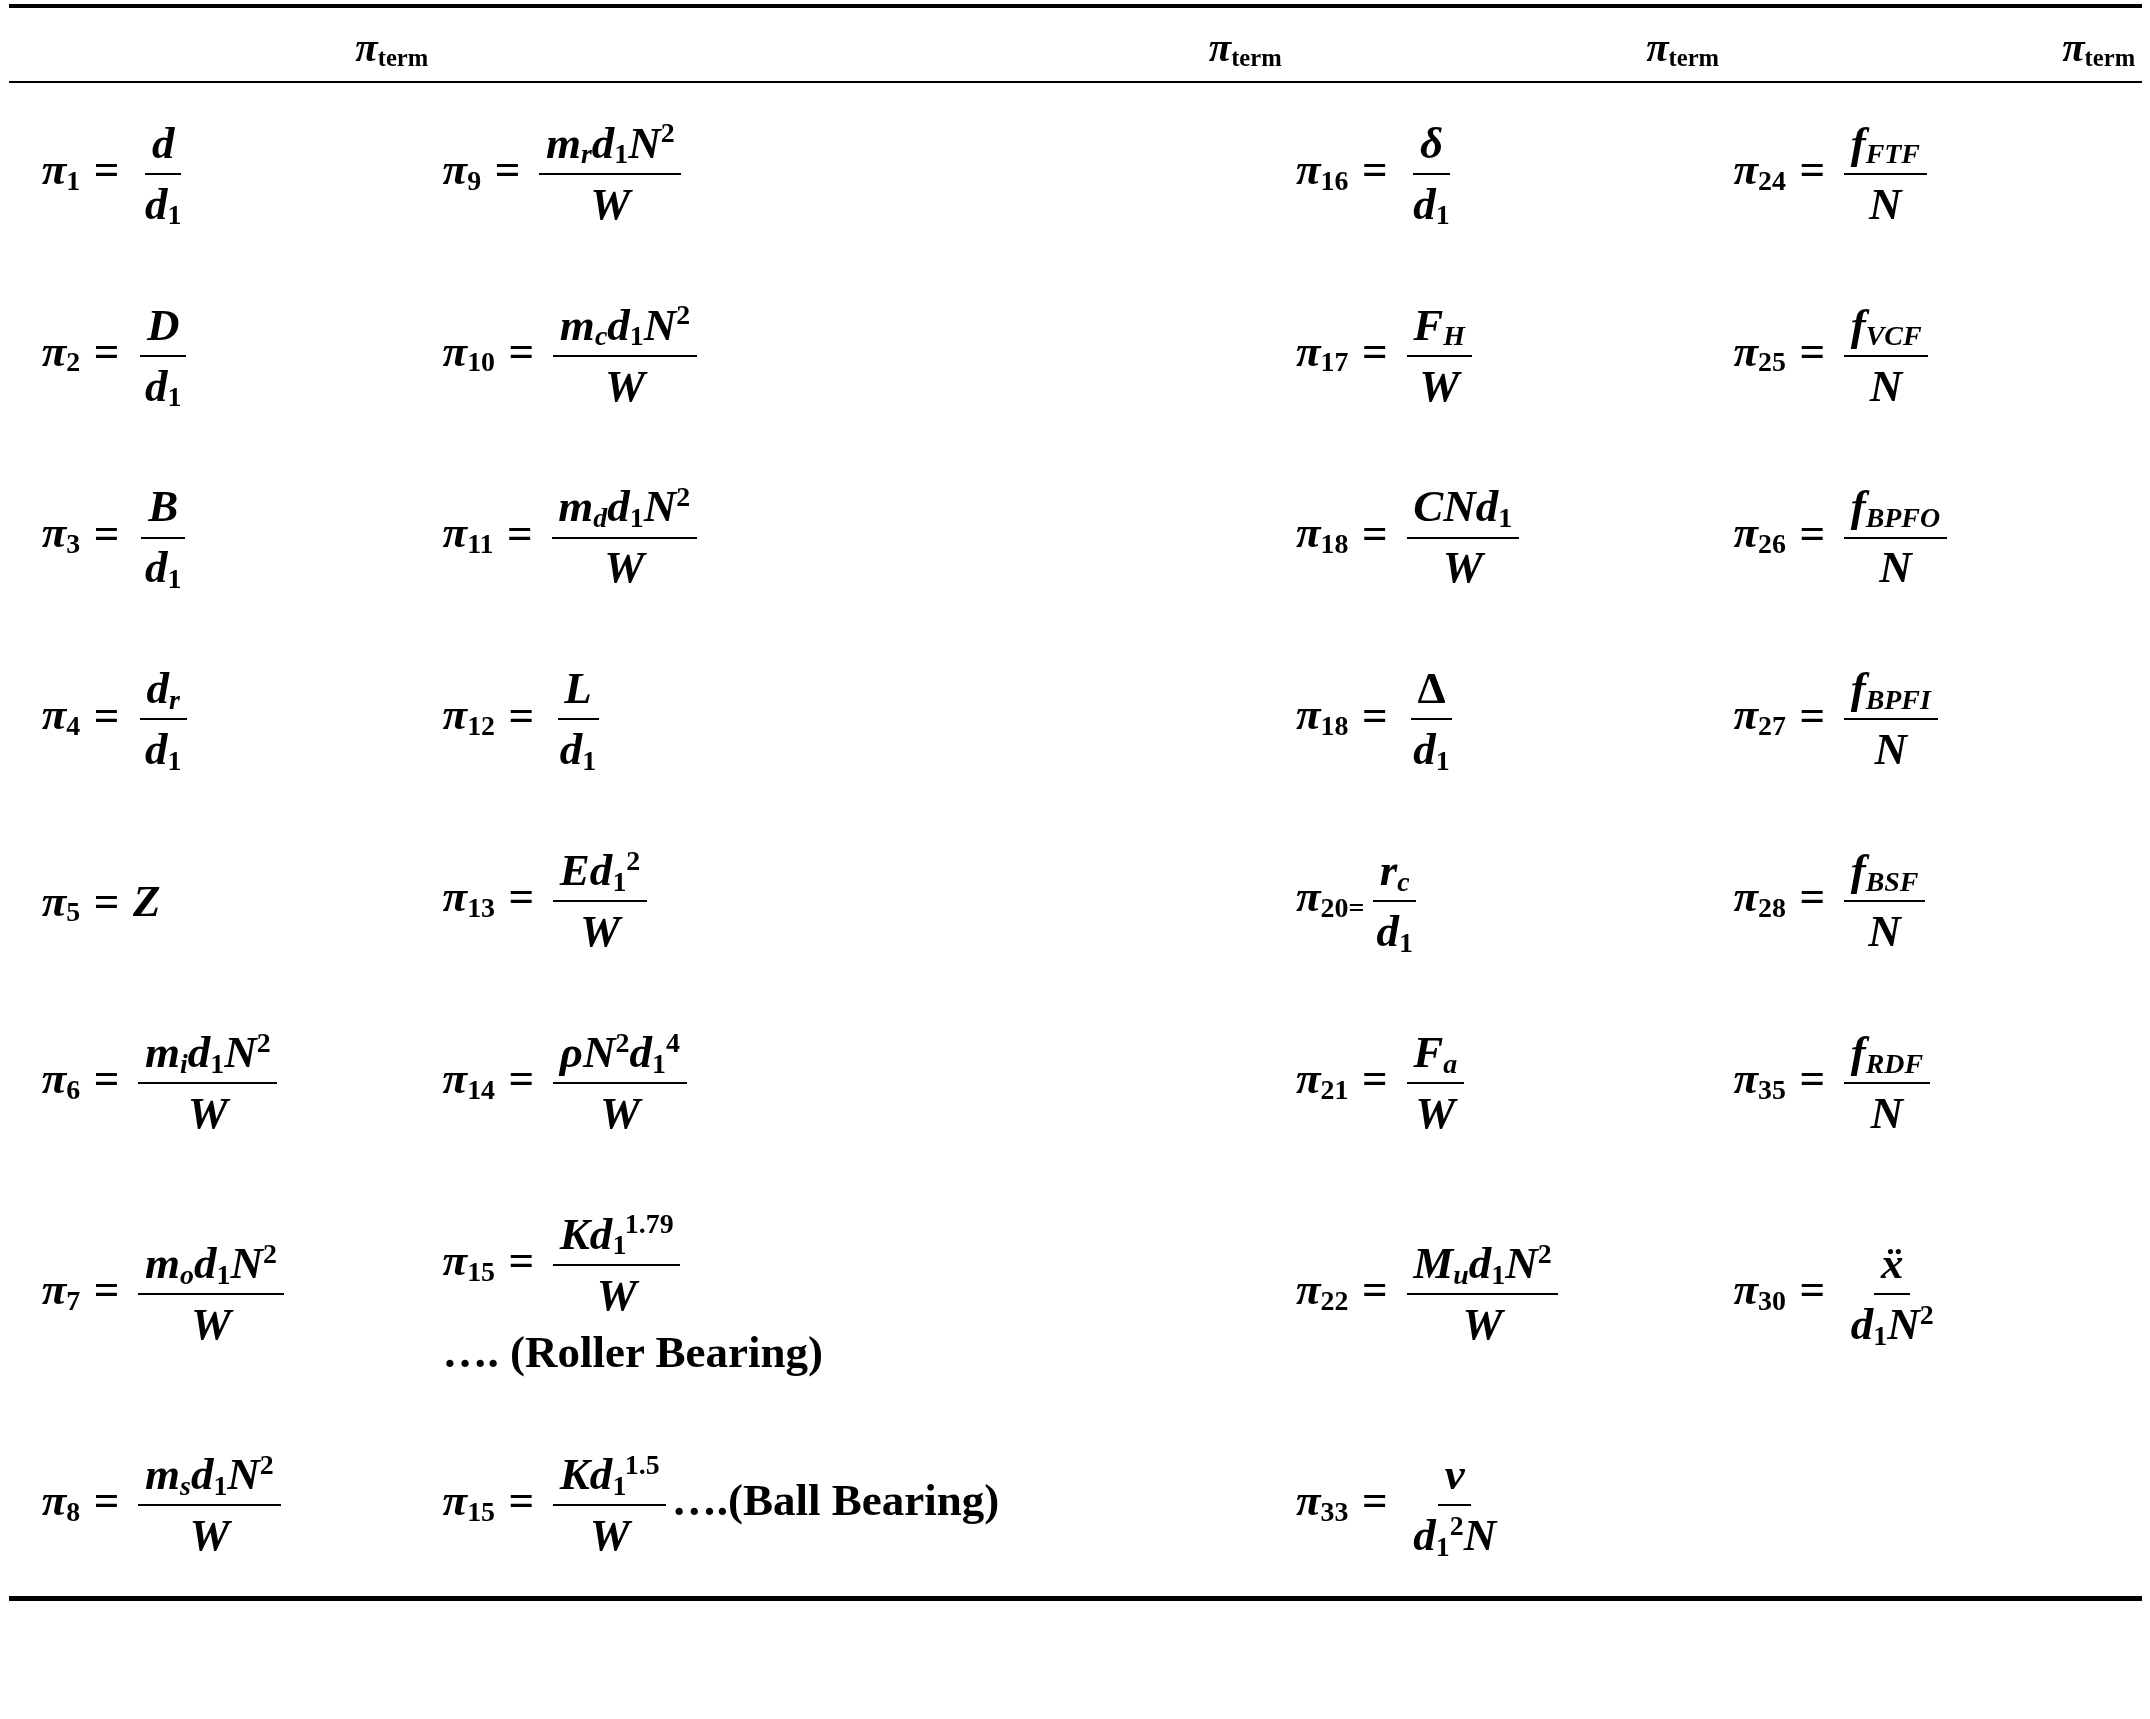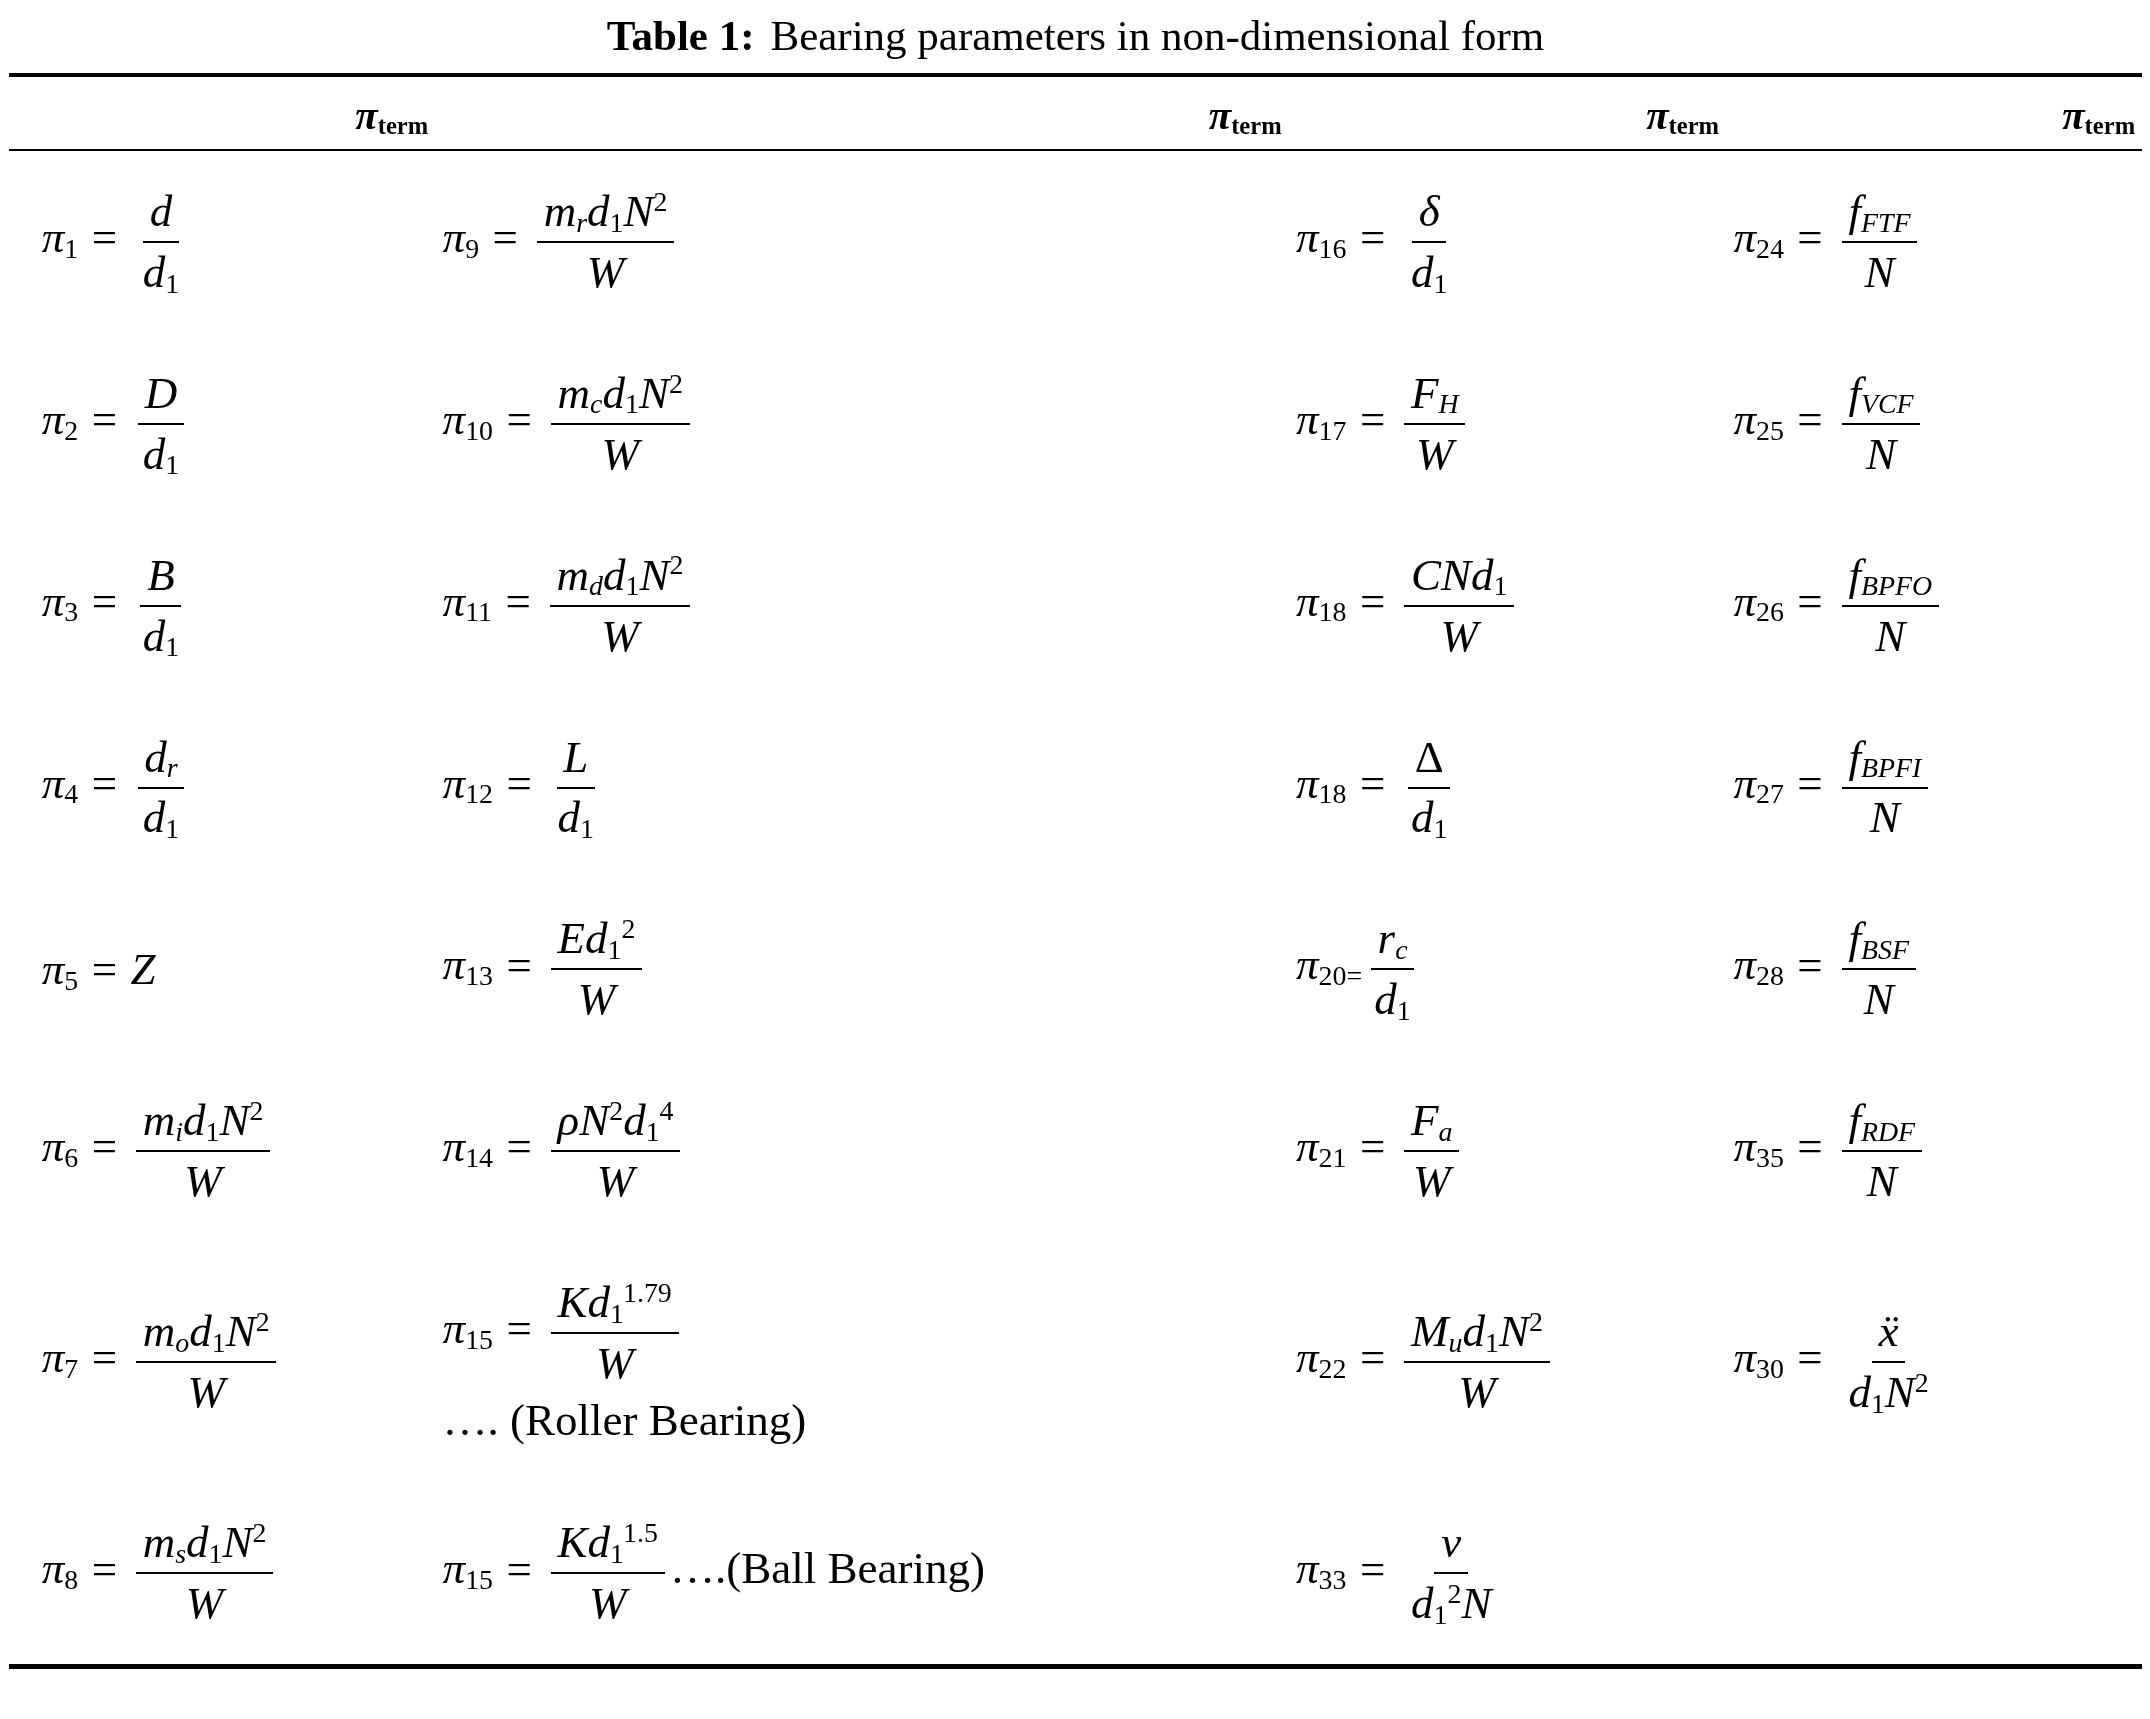--- a/index.html
+++ b/index.html
@@ -30,20 +30,21 @@
     font-weight:bold;
     padding:14.5px 7.2px 10px;
     border-bottom:2.9px solid #000;
   }
   tbody td{
     font-size:45px;
     line-height:1.3;
     padding:33px 7.2px;
     vertical-align:middle;
     white-space:nowrap;
+    font-weight:bold;
   }
   tbody td:first-child, thead th:first-child{padding-left:33px;}
   .it{font-style:italic;}
   .eq{display:inline-block;margin:0 0.30em;}
   .sub{font-size:0.62em;position:relative;top:0.20em;line-height:0;}
   .sup{font-size:0.62em;position:relative;top:-0.55em;line-height:0;}
   .hsub{font-size:0.60em;position:relative;top:0.20em;font-weight:bold;}
   .frac{
     display:inline-flex;
     flex-direction:column;
@@ -52,23 +53,20 @@
     text-align:center;
     margin:0 0.12em;
   }
   .frac .num{display:block;line-height:1.22;padding:0 0.15em 0.05em;border-bottom:2.9px solid #000;}
   .frac .den{display:block;line-height:1.22;padding:0.04em 0.15em 0;text-align:center;}
 </style>
 </head>
 <body>
 
 <div class="page">
-  <div class="caption">
-    <span class="bold">Table 1:</span><span>Bearing parameters in non-dimensional form</span>
-  </div>
 
   <table class="params">
     <colgroup>
       <col style="width:20%">
       <col style="width:40%">
       <col style="width:20.5%">
       <col style="width:19.5%">
     </colgroup>
     <thead>
       <tr id="thead-row">

